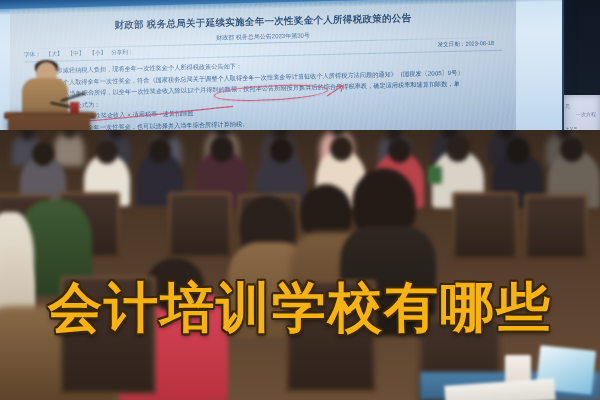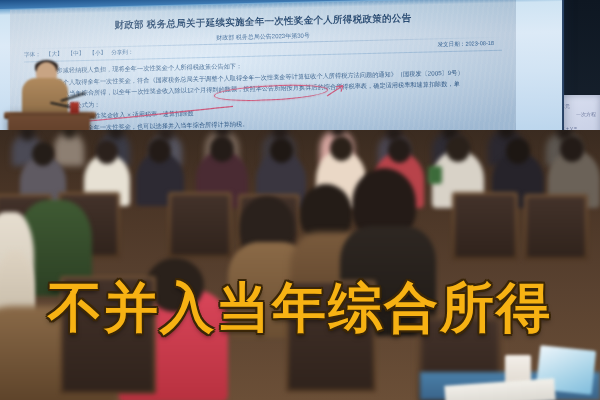--- a/index.html
+++ b/index.html
@@ -403,15 +403,15 @@
     <div class="chair blur-l" style="left:418px;top:186px;width:84px;height:90px;">
         <div class="chair-in"></div>
       </div>
   </div>
 
   <div class="fg-table"></div>
   <div class="fg-tissue"></div>
   <div class="fg-cup"></div>
   <div class="fg-paper"></div>
 
-  <div class="overlay-title">不并入当年综合所得</div>
+  <div class="overlay-title">会计培训学校有哪些</div>
 
 </div>
 
 </body></html>

